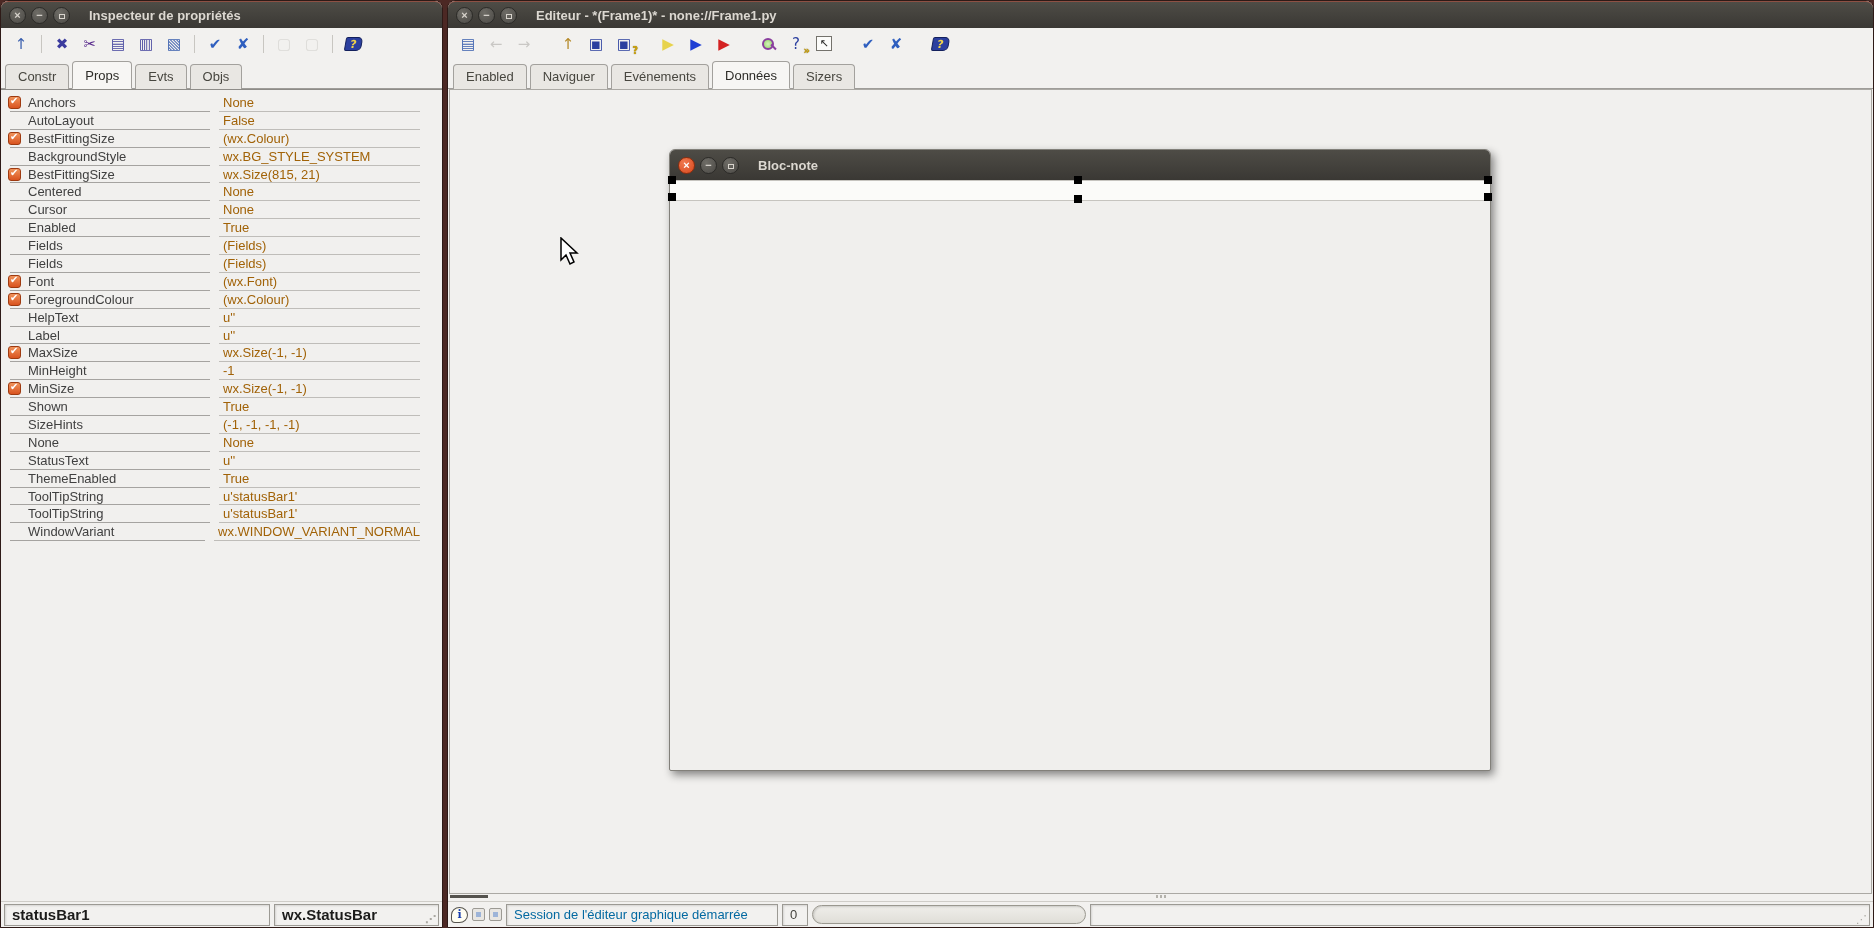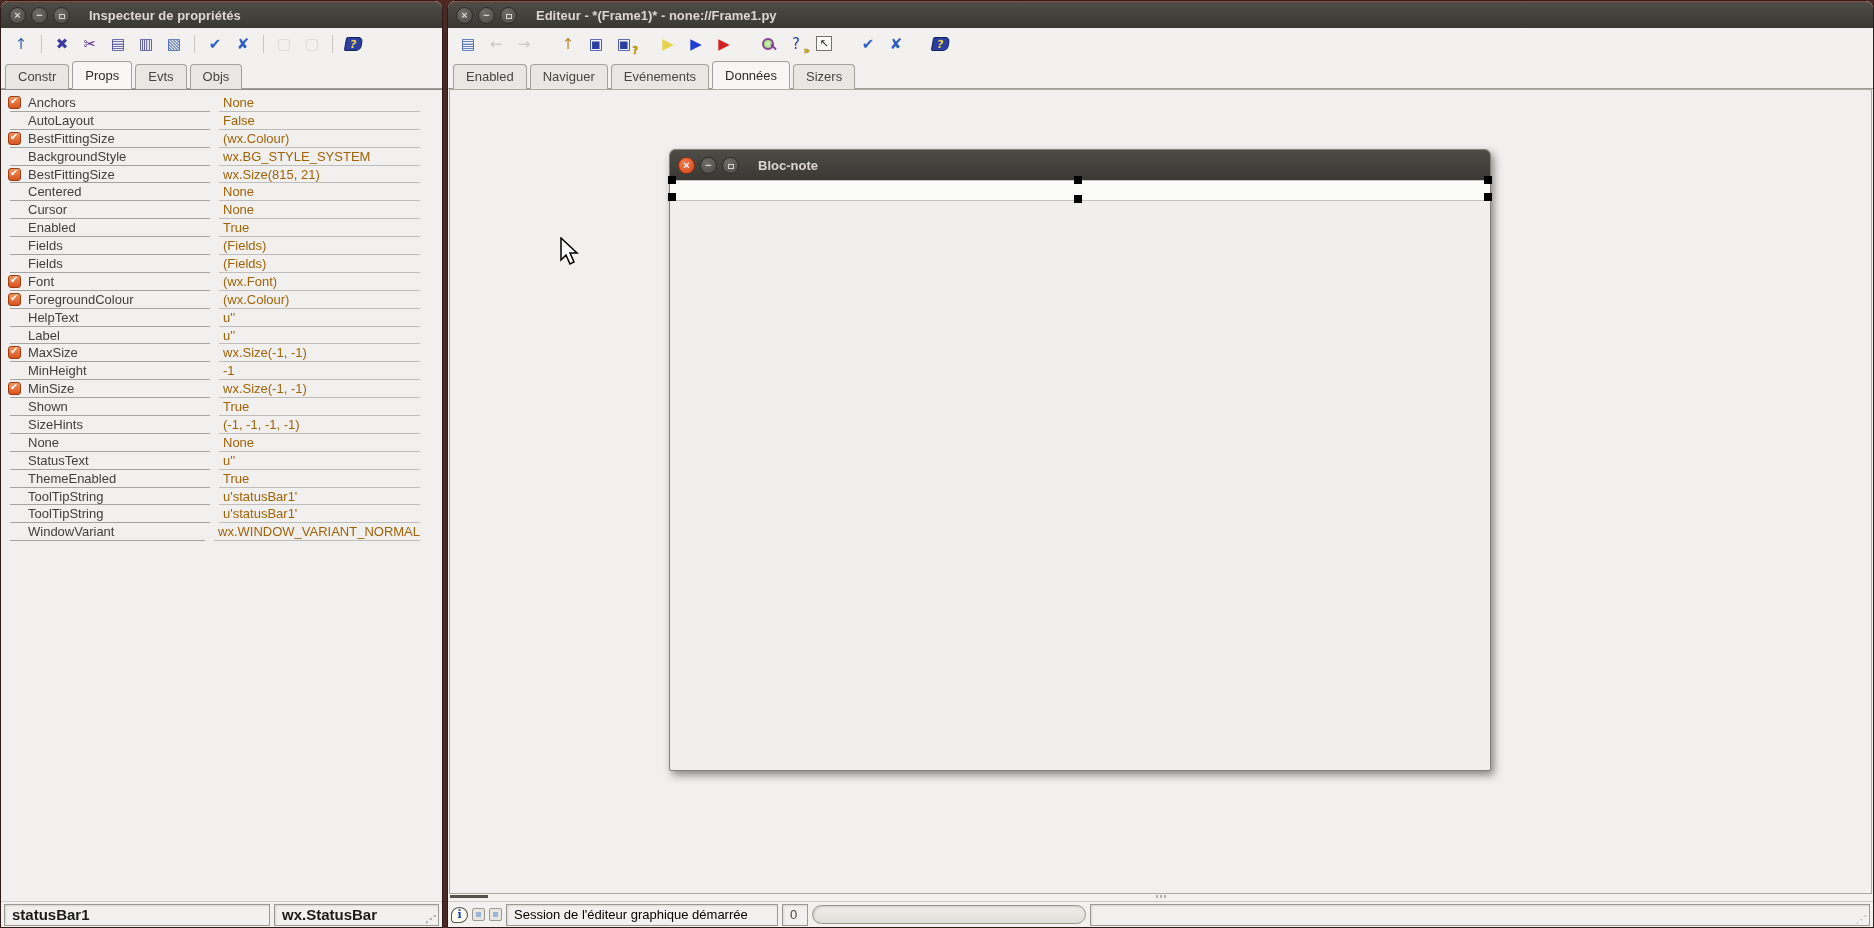--- a/index.html
+++ b/index.html
@@ -627,21 +627,21 @@
 
   <div class="scrollstrip">
     <span class="scroll-thumb"></span>
     <span class="sash-grip"></span>
   </div>
 
   <div class="statusbar">
     <span class="info-icon">i</span>
     <span class="sbtn"></span>
     <span class="sbtn"></span>
-    <div class="sfield" style="width:272px; font-size:13px; color:#000000;padding-left:7px;">
+    <div class="sfield" style="width:272px; font-size:13px; color:#0369a1;padding-left:7px;">
       <span>Session de l'éditeur graphique démarrée</span>
     </div>
     <div class="sfield" style="width:26px; font-size:13px; color:#45443f;">
       <span>0</span>
     </div>
     <div class="progresspill"></div>
     <div class="sfield flexfill">
       <span class="grip">⋰</span>
     </div>
   </div>

